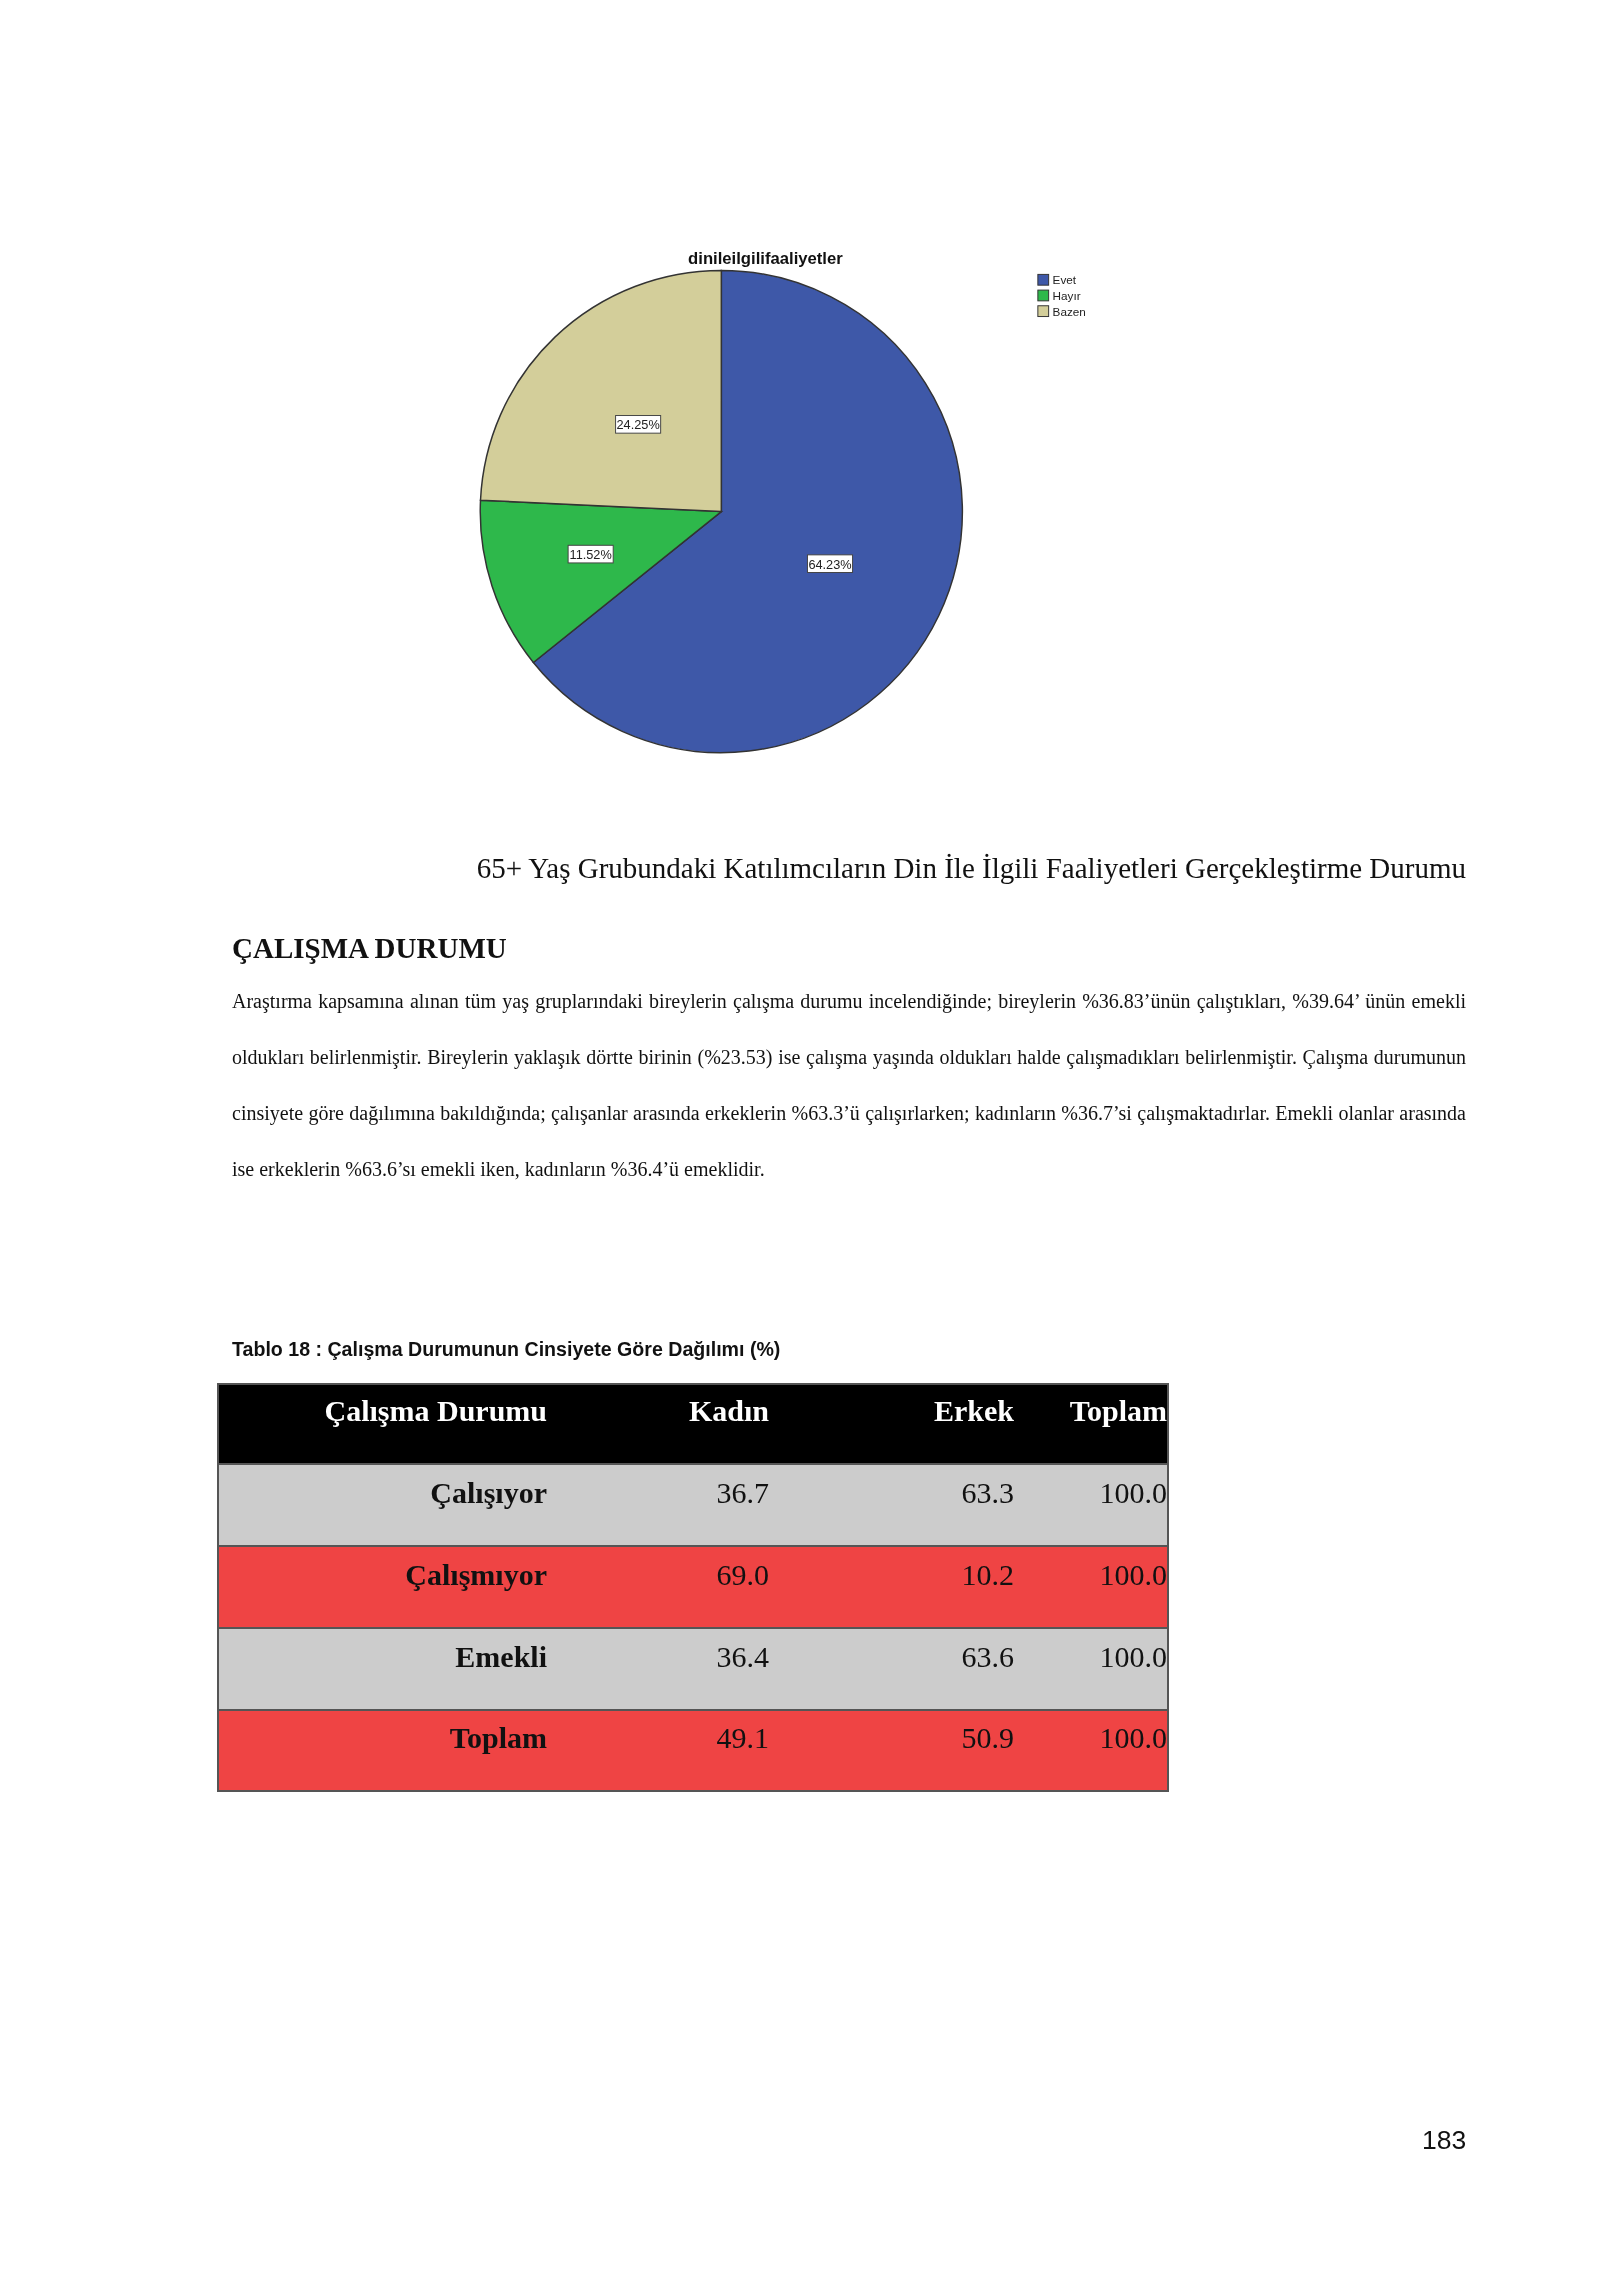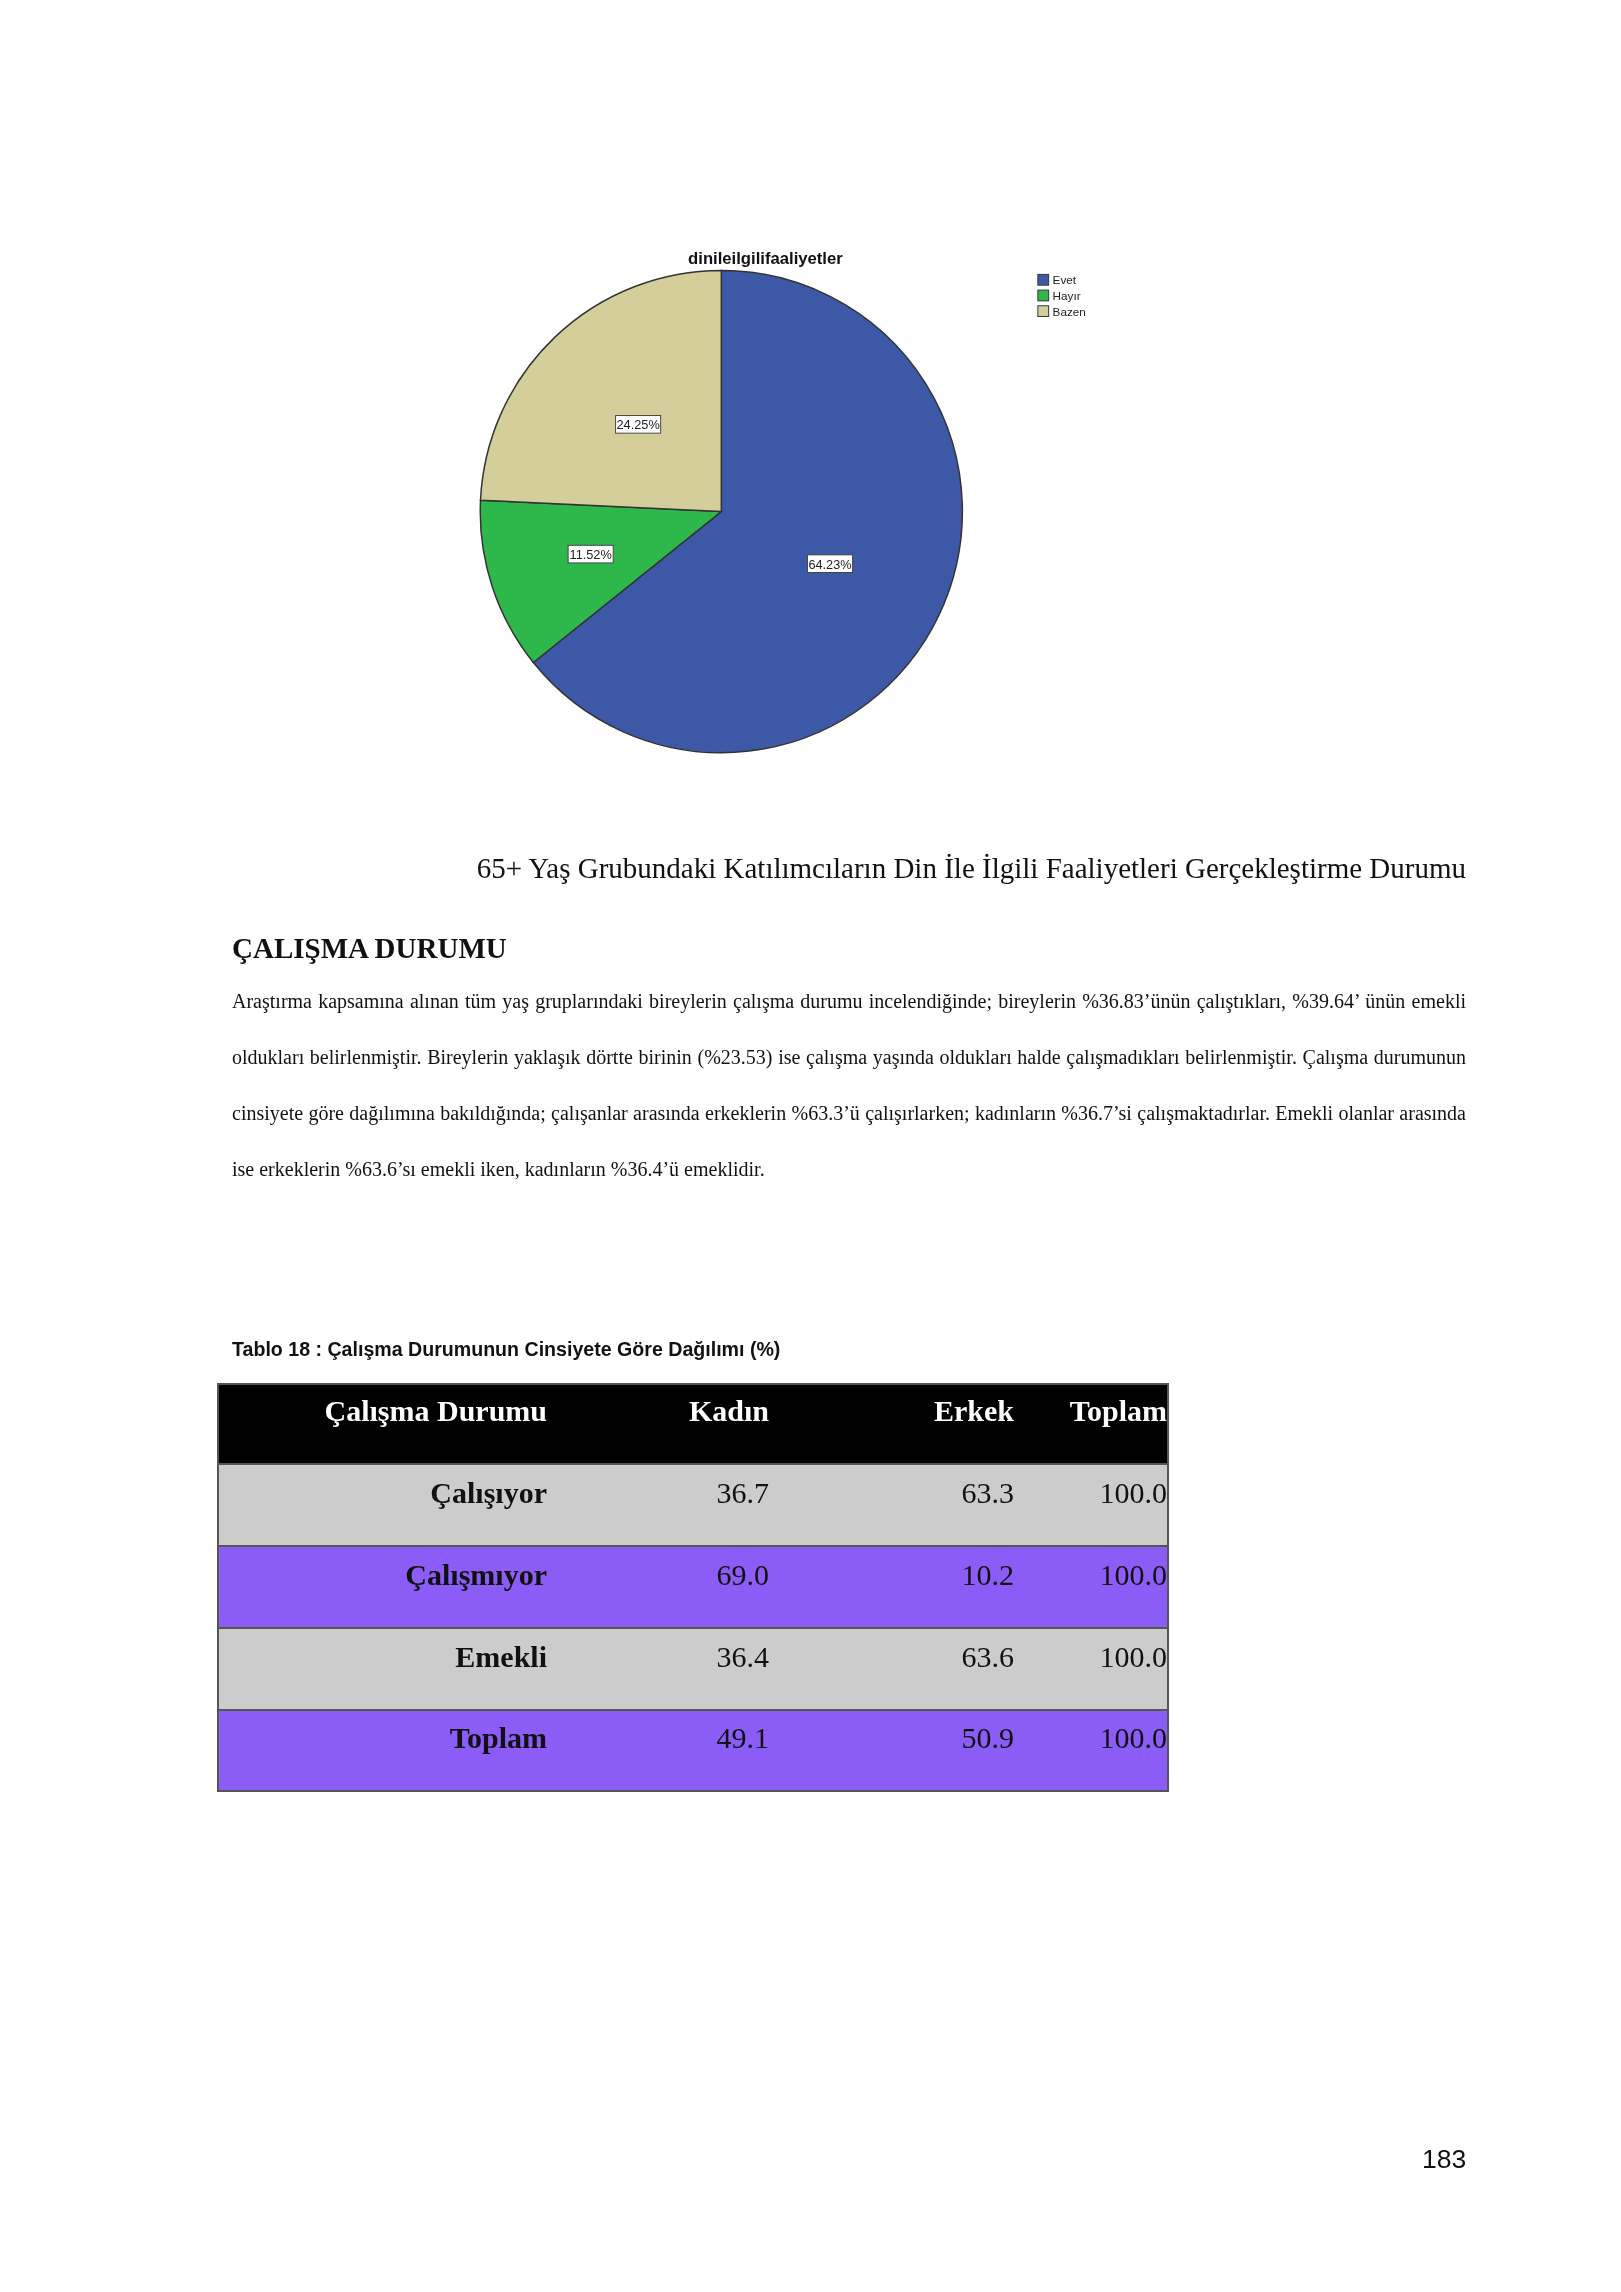--- a/index.html
+++ b/index.html
@@ -25,30 +25,30 @@
                    font-size: 19.6px; font-weight: bold; line-height: 25.5px; }
 
   table.data-table { position: absolute; left: 217px; top: 1383px; width: 950px;
                      border-collapse: collapse; border: 2.9px solid #555; table-layout: fixed; }
   .data-table th, .data-table td { height: 74px; padding: 0 0 0 15.7px; vertical-align: top;
                      font-size: 30px; text-align: right; line-height: 43px; }
   .data-table thead tr { background: #000; }
   .data-table th { color: #fff; font-weight: bold; padding-top: 3.9px; }
   .data-table tbody tr { border-top: 2.9px solid #555; }
   .data-table tbody tr.shaded { background: #cccccc; border-radius: 20px; }
-  .data-table tbody tr.plain { background: #8b5cf6; border-radius: 7px; }
+  .data-table tbody tr.plain { background: #ef4444; border-radius: 7px; }
   .data-table td.row-label { font-weight: bold; }
   .data-table td { padding-top: 5.9px; }
   .col1 { width: 329px; }
   .col2 { width: 222px; }
   .col3 { width: 245px; }
   .col4 { width: 154px; }
 
   .page-number { position: absolute; left: 1422px; top: 2125px;
-                 font-family: "Liberation Sans", "DejaVu Sans", sans-serif; font-size: 26.5px; margin-top: 19px; }
+                 font-family: "Liberation Sans", "DejaVu Sans", sans-serif; font-size: 26.5px; }
 </style>
 </head>
 <body>
 
 <svg id="pie-chart" xmlns="http://www.w3.org/2000/svg" width="1621" height="882" viewBox="0 0 1654 900">
   <text class="chart-title" x="781" y="269" text-anchor="middle">dinileilgilifaaliyetler</text>
   <g id="slices">
       <path d="M736,522 L736,276 A246,246 0 1 1 544.2075542910641,676.0508285241754 Z" fill="#3e58a8" stroke="#333" stroke-width="1.5"></path>
       <path d="M736,522 L544.2075542910641,676.0508285241754 A246,246 0 0 1 490.2730907593554,510.4118131254278 Z" fill="#2eb84b" stroke="#333" stroke-width="1.5"></path>
       <path d="M736,522 L490.2730907593554,510.4118131254278 A246,246 0 0 1 736.0000000000002,276 Z" fill="#d3ce9a" stroke="#333" stroke-width="1.5"></path>

